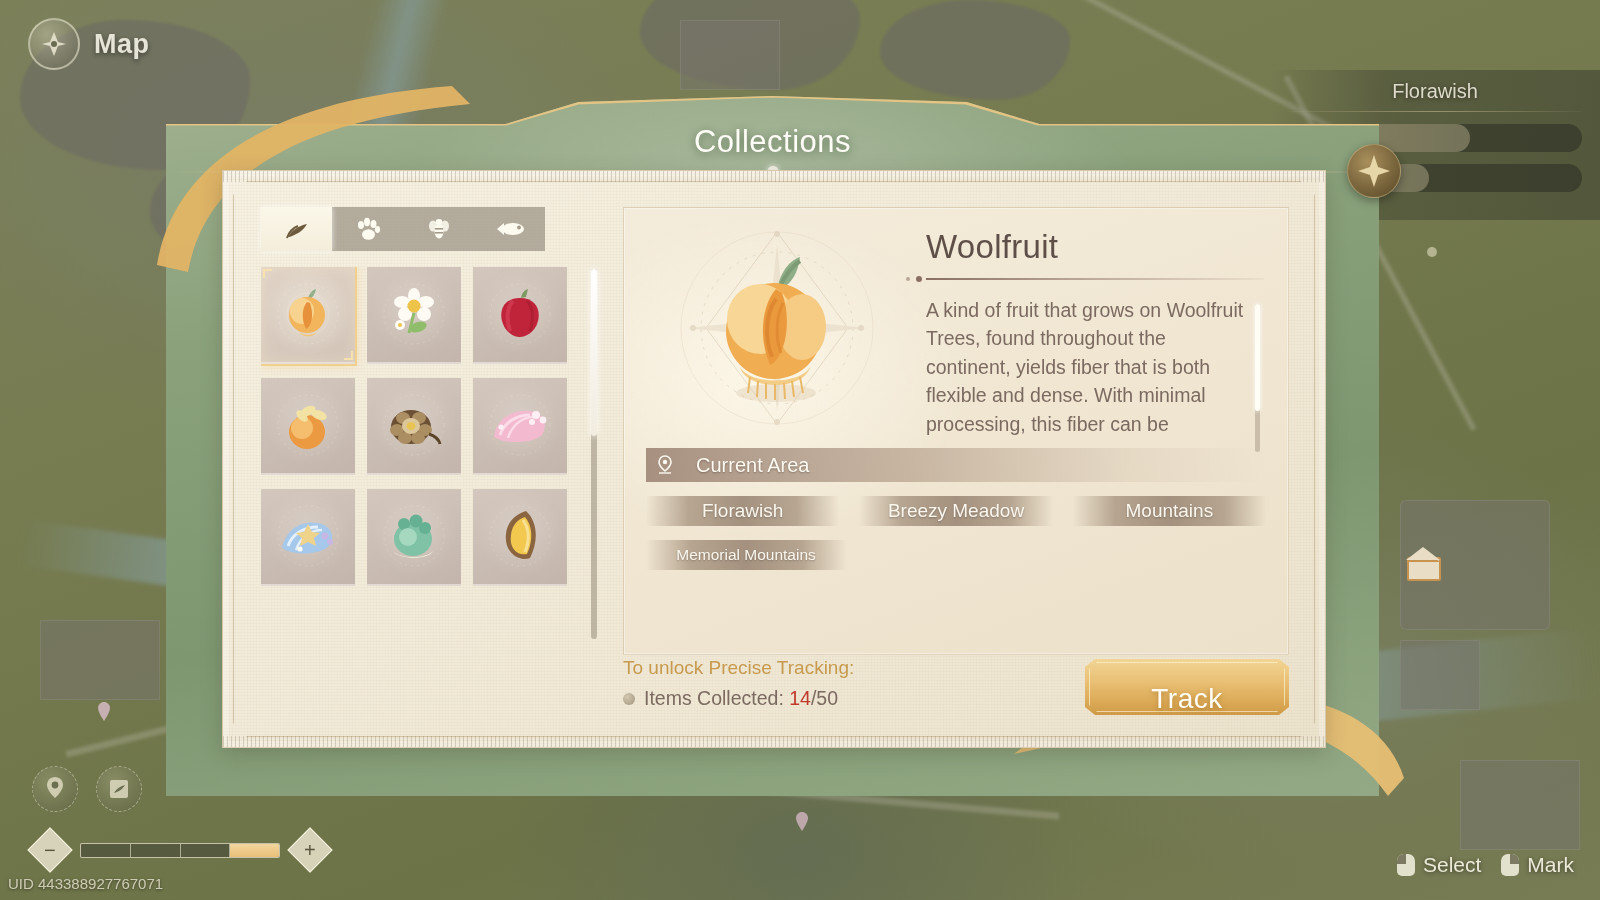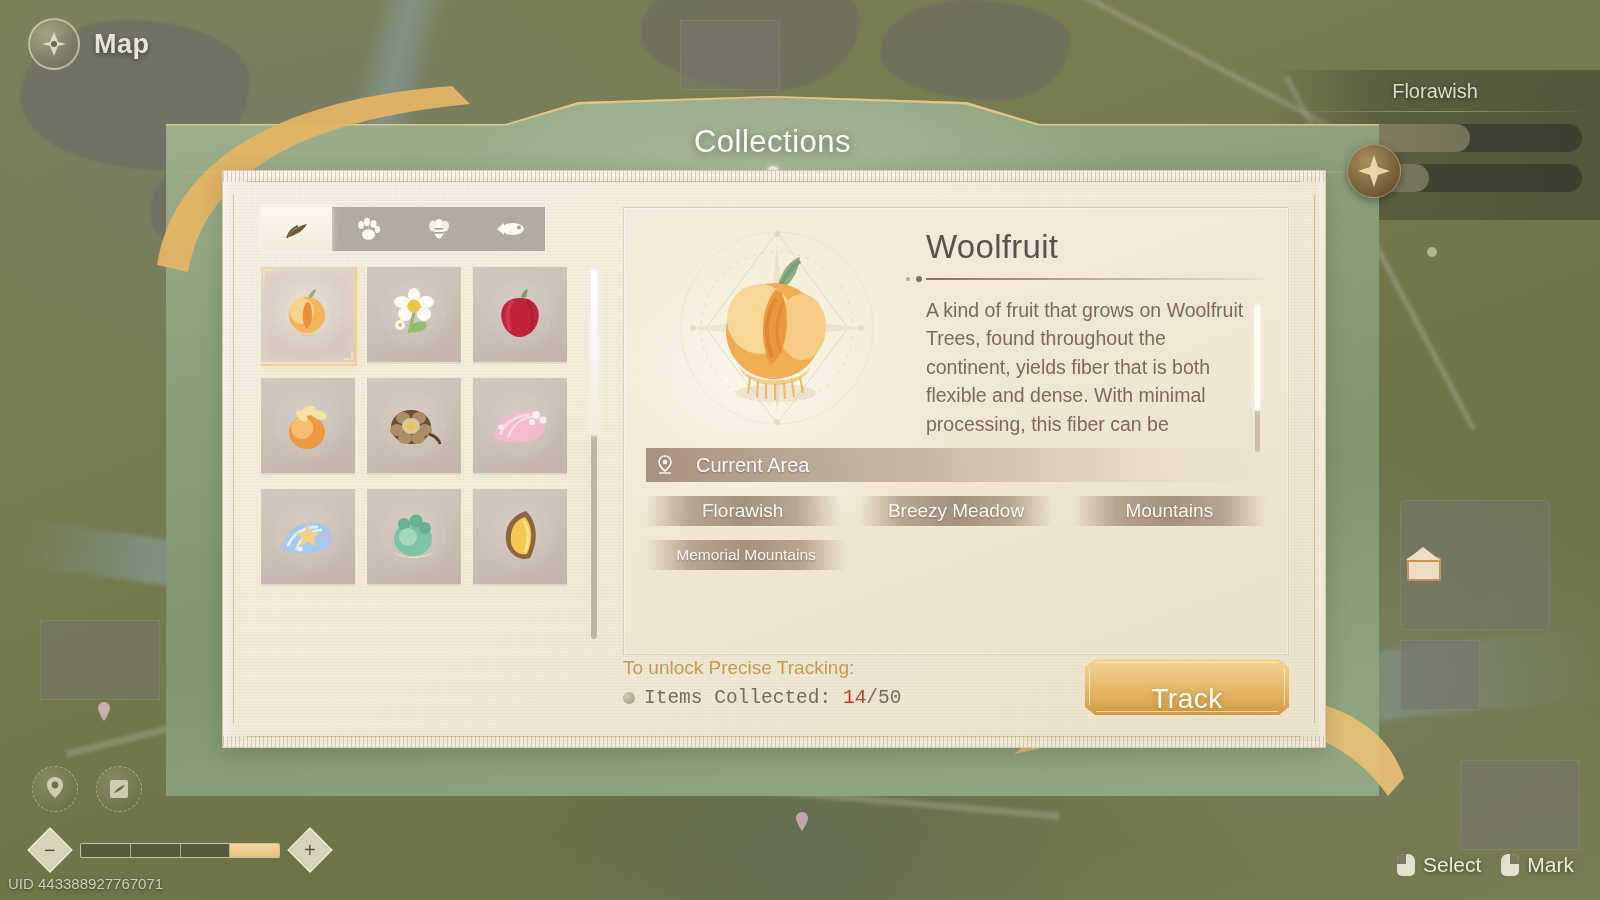--- a/index.html
+++ b/index.html
@@ -356,21 +356,21 @@
     position: absolute; left: 400px; right: 36px; bottom: 14px; height: 76px;
   }
   #unlock-title {
     color: #c79a4e; font-size: 19px; margin-bottom: 8px;
   }
   #unlock-row { display: flex; align-items: center; gap: 9px; }
   #unlock-row .bullet {
     width: 12px; height: 12px; border-radius: 50%;
     background: radial-gradient(circle at 35% 32%, #d3c7b0, #a2957d);
   }
-  #unlock-row .txt { color: #7b6a60; font-size: 19.5px; font-family: Liberation Mono, monospace; }
+  #unlock-row .txt { color: #7b6a60; font-size: 19.5px; }
   #unlock-row .txt b { color: #c0392b; font-weight: normal; }
 
   #track-button {
     position: absolute; right: 0; top: 2px;
     width: 204px; height: 56px; cursor: pointer;
     background: linear-gradient(180deg, #f2d595 0%, #e9c075 40%, #dcab58 75%, #cf9a46 100%);
     clip-path: polygon(10px 0, calc(100% - 10px) 0, 100% 8px, 100% calc(100% - 8px), calc(100% - 10px) 100%, 10px 100%, 0 calc(100% - 8px), 0 8px);
     display: flex; align-items: flex-end; justify-content: center;
     box-shadow: 0 4px 12px rgba(120,80,20,.3);
   }

